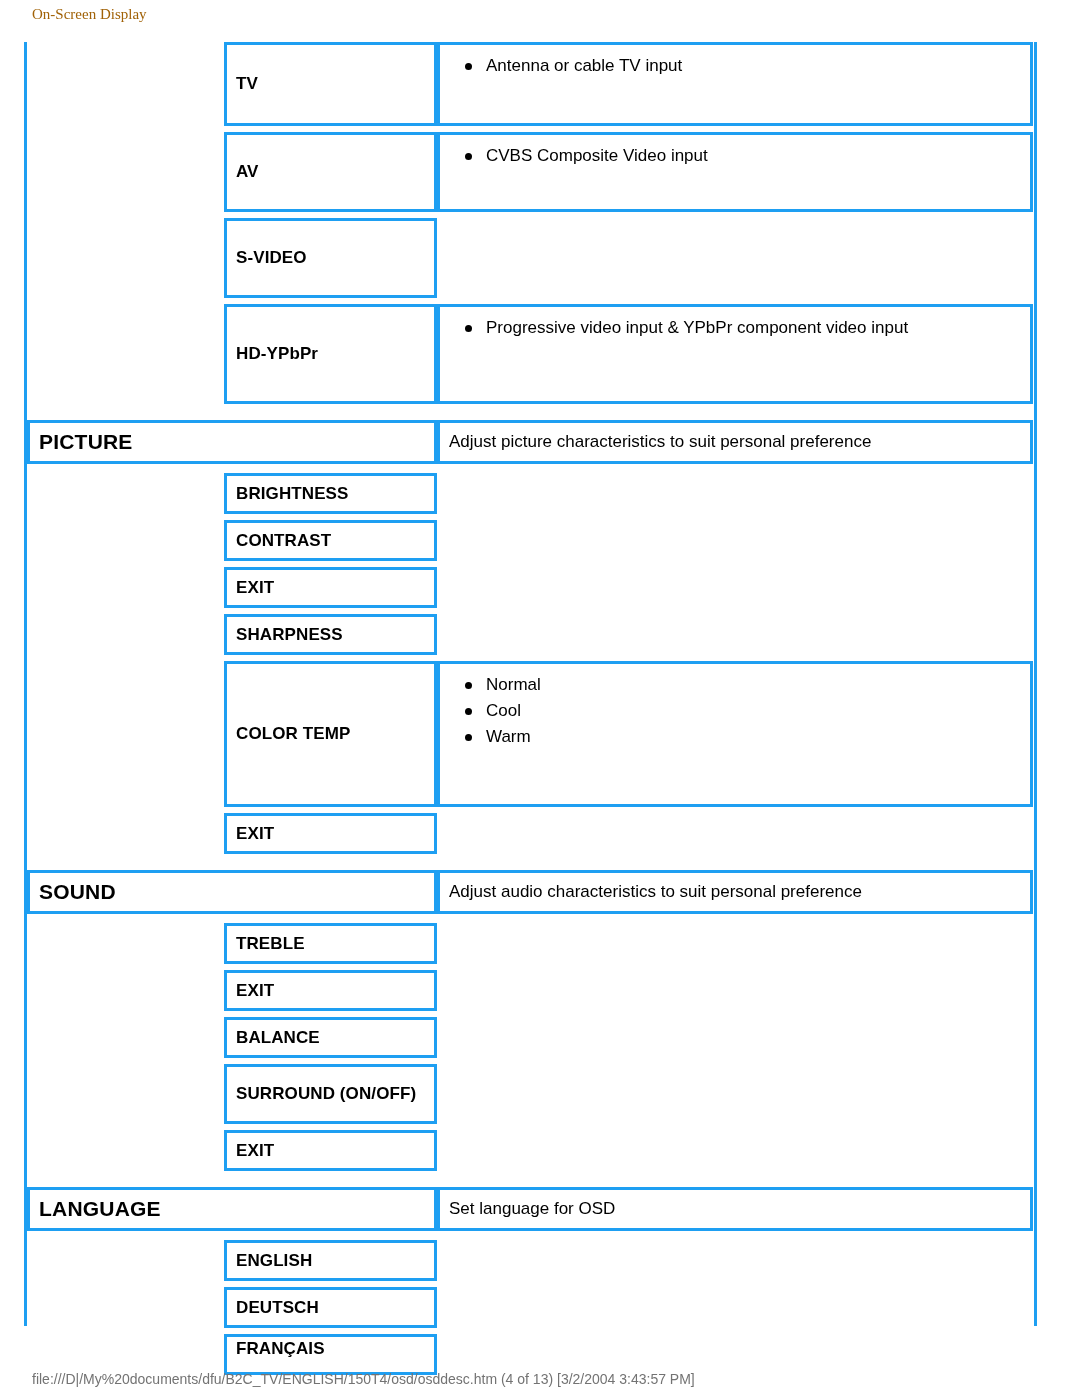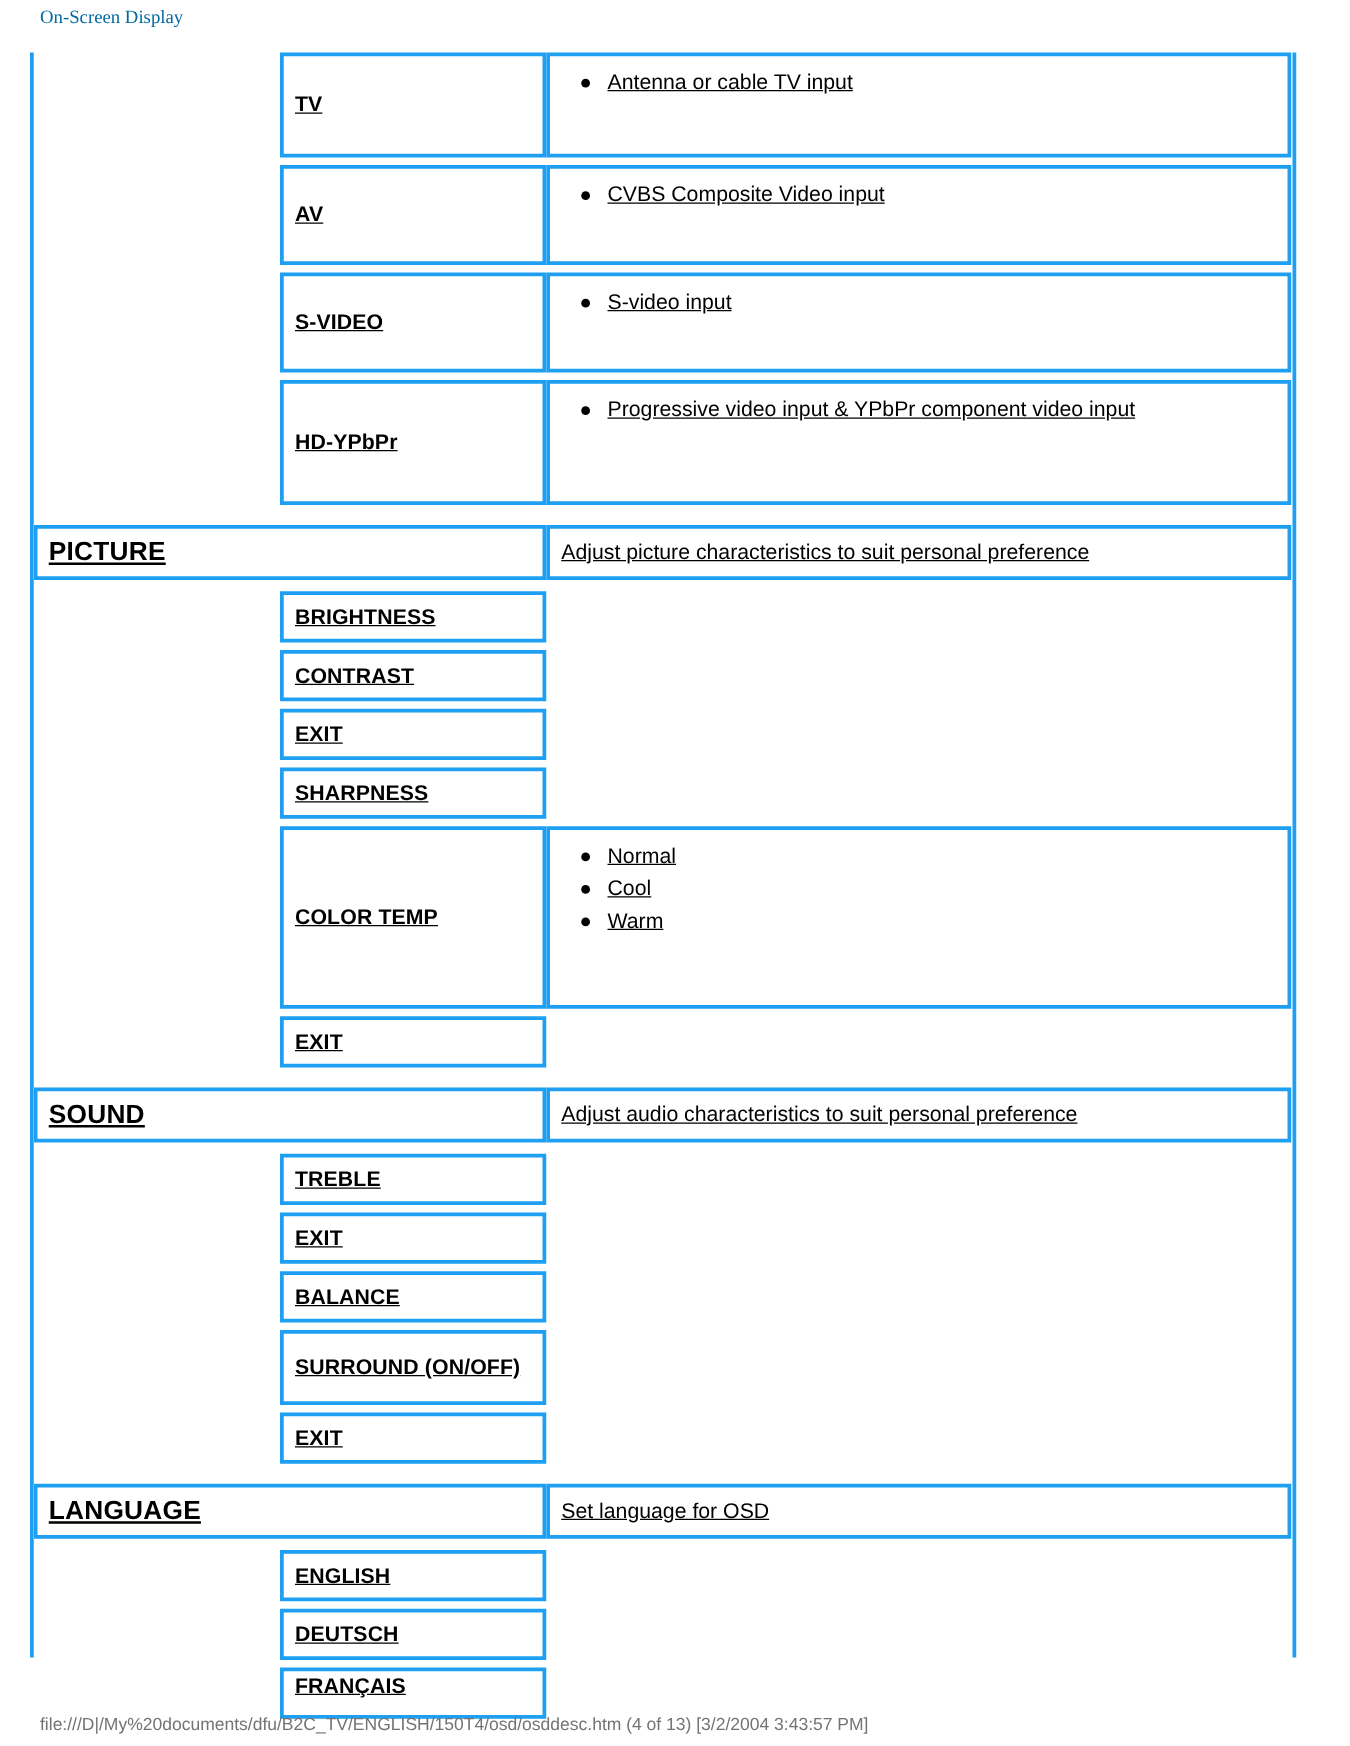--- a/index.html
+++ b/index.html
@@ -16,21 +16,21 @@
     overflow: hidden;
   }
 
   .page-header {
     position: absolute;
     left: 32px;
     top: 4px;
     font-family: "Liberation Serif", serif;
     font-size: 15px;
     line-height: 20px;
-    color: #0369a1;
+    color: #a16207;
     white-space: nowrap;
   }
 
   
   .outer-frame {
     position: absolute;
     left: 24px;
     top: 42px;
     width: 1013px;
     height: 1284px;
@@ -61,21 +61,20 @@
     flex: 0 0 197px;
   }
 
   .cell {
     border: 3px solid #1e9ff2;
     box-sizing: border-box;
     background: #fff;
     padding: 4px 9px;
     display: flex;
     align-items: center;
-    text-decoration: underline;
   }
 
   
   .cell-section {
     flex: 0 0 410px;
     width: 410px;
     height: 44px;
     font-size: 21px;
     font-weight: bold;
     letter-spacing: 0.2px;
@@ -201,25 +200,20 @@
     </div>
   </div>
 
   <div class="gap-2"></div>
 
   <div class="row">
     <div class="indent"></div>
     <div class="cell cell-sub h-input">
       <span>S-VIDEO</span>
     </div>
-    <div class="cell cell-desc h-input">
-      <ul class="bullets">
-        <li>S-video input</li>
-      </ul>
-    </div>
   </div>
 
   <div class="gap-2"></div>
 
   <div class="row">
     <div class="indent"></div>
     <div class="cell cell-sub h-hd">
       <span>HD-YPbPr</span>
     </div>
     <div class="cell cell-desc h-hd">

